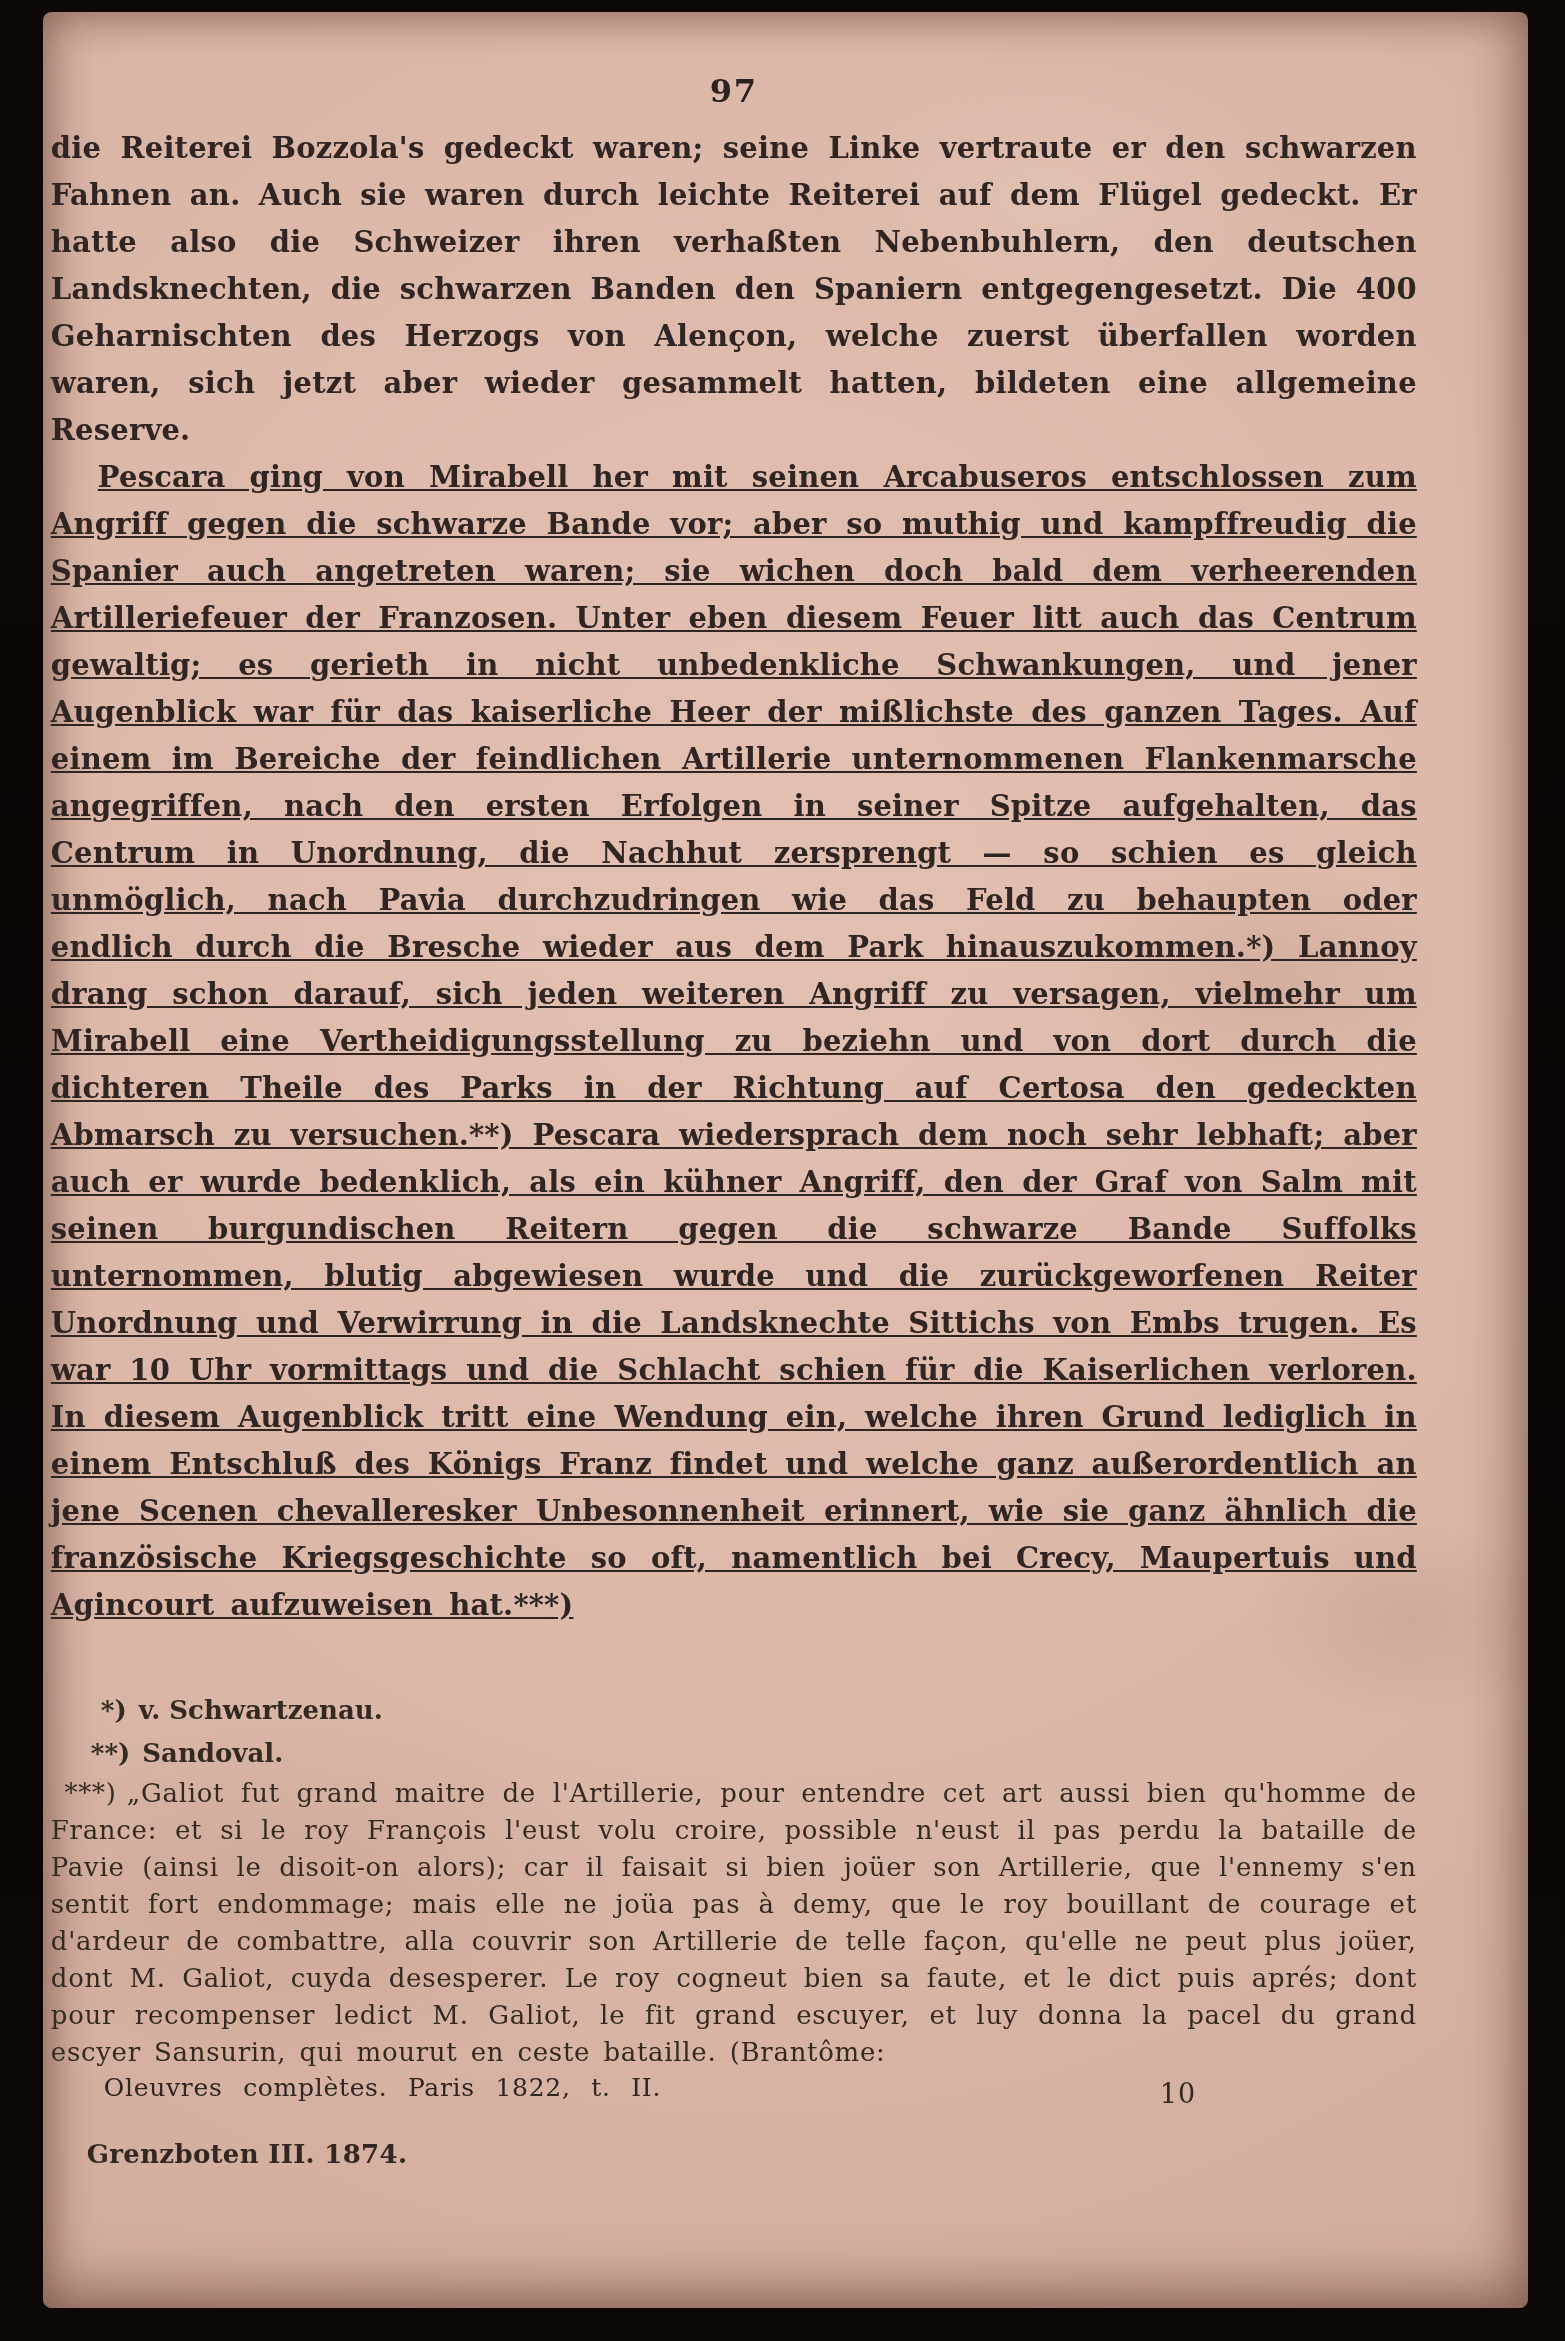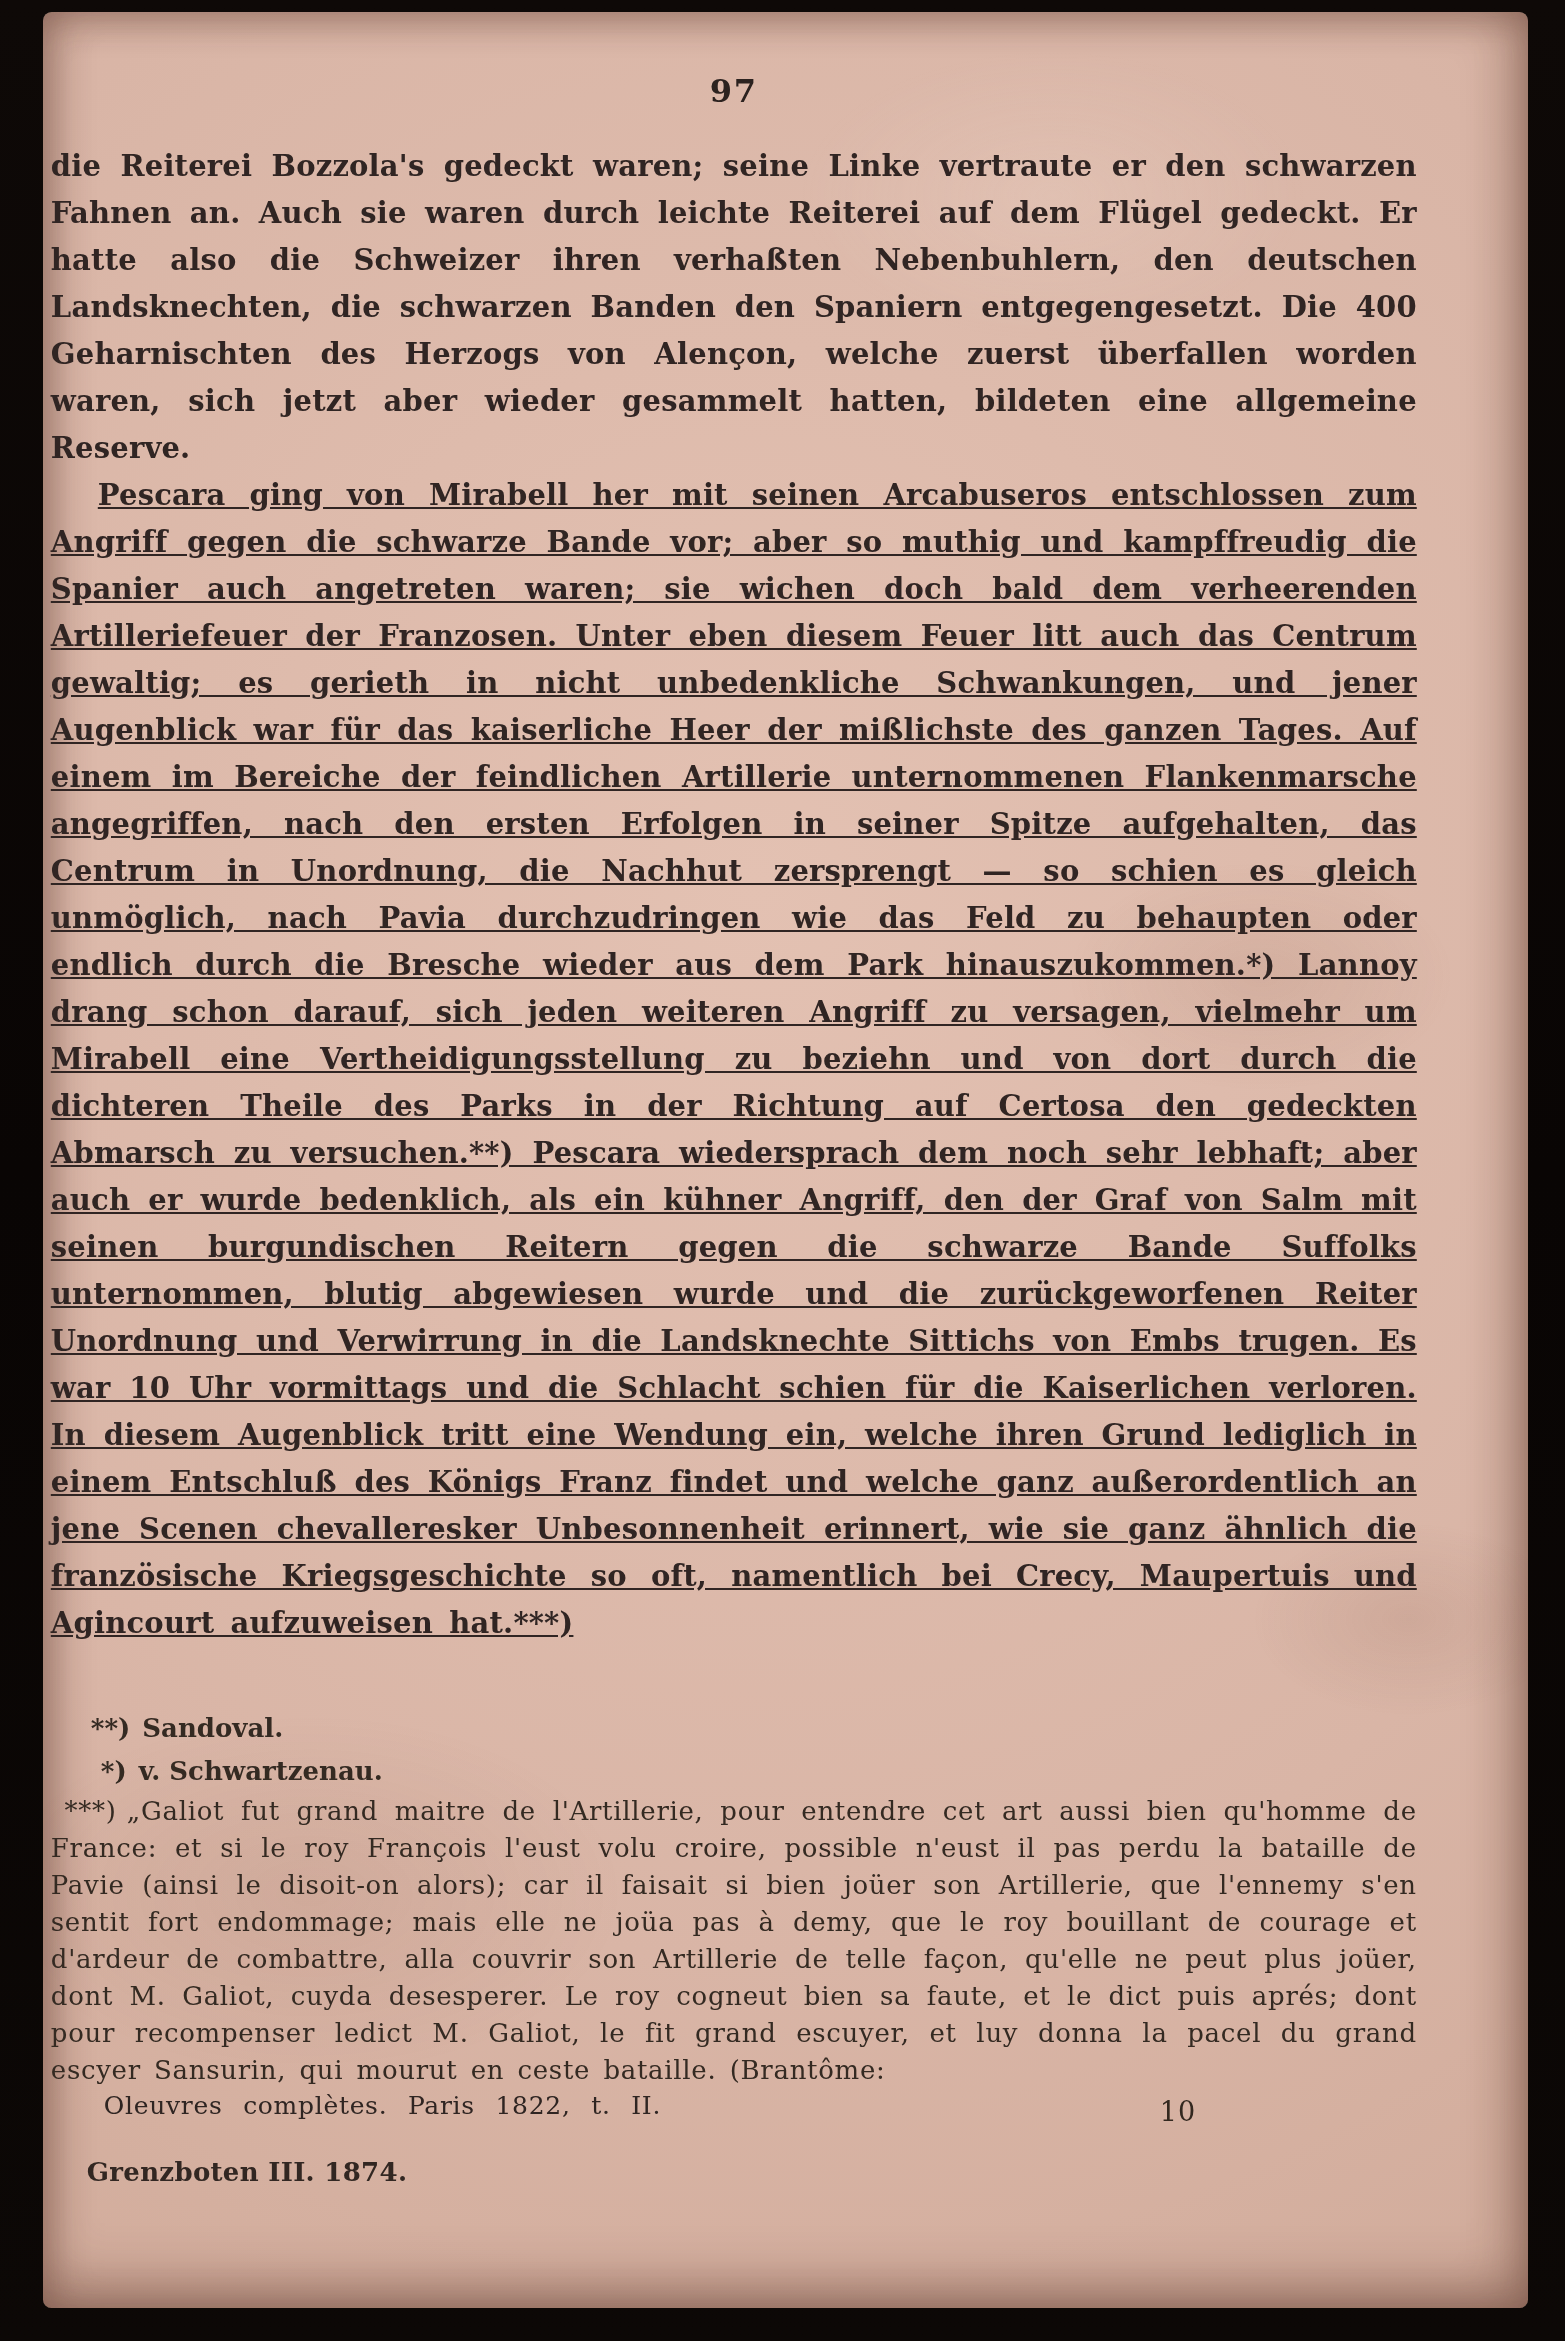--- a/index.html
+++ b/index.html
@@ -47,21 +47,21 @@
     width: 1366px;
     color: #2f2522;
   }
   .pagenum {
     text-align: center;
     font-size: 32px;
     font-weight: bold;
     letter-spacing: 1.7px;
     color: #2c221f;
   }
-  .body-text { margin-top: 33px; }
+  .body-text { margin-top: 15px; }
   .para {
     font-size: 29px;
     line-height: 47px;
     text-align: justify;
     word-spacing: 6px;
     letter-spacing: 0.2px;
     font-weight: bold;
     color: #302523;
   }
   .para.p2 { text-indent: 47px; text-decoration: underline; }
@@ -123,23 +123,23 @@
 
       <div class="pagenum">97</div>
 
       <div class="body-text">
         <p class="para p1">die Reiterei Bozzola's gedeckt waren; seine Linke vertraute er den schwarzen Fahnen an. Auch sie waren durch leichte Reiterei auf dem Flügel gedeckt. Er hatte also die Schweizer ihren verhaßten Nebenbuhlern, den deutschen Landsknechten, die schwarzen Banden den Spaniern entgegengesetzt. Die 400 Geharnischten des Herzogs von Alençon, welche zuerst überfallen worden waren, sich jetzt aber wieder gesammelt hatten, bildeten eine allgemeine Reserve.</p>
         <p class="para p2">Pescara ging von Mirabell her mit seinen Arcabuseros entschlossen zum Angriff gegen die schwarze Bande vor; aber so muthig und kampffreudig die Spanier auch angetreten waren; sie wichen doch bald dem verheerenden Artilleriefeuer der Franzosen. Unter eben diesem Feuer litt auch das Centrum gewaltig; es gerieth in nicht unbedenkliche Schwankungen, und jener Augenblick war für das kaiserliche Heer der mißlichste des ganzen Tages. Auf einem im Bereiche der feindlichen Artillerie unternommenen Flankenmarsche angegriffen, nach den ersten Erfolgen in seiner Spitze aufgehalten, das Centrum in Unordnung, die Nachhut zersprengt — so schien es gleich unmöglich, nach Pavia durchzudringen wie das Feld zu behaupten oder endlich durch die Bresche wieder aus dem Park hinauszukommen.*) Lannoy drang schon darauf, sich jeden weiteren Angriff zu versagen, vielmehr um Mirabell eine Vertheidigungsstellung zu beziehn und von dort durch die dichteren Theile des Parks in der Richtung auf Certosa den gedeckten Abmarsch zu versuchen.**) Pescara wiedersprach dem noch sehr lebhaft; aber auch er wurde bedenklich, als ein kühner Angriff, den der Graf von Salm mit seinen burgundischen Reitern gegen die schwarze Bande Suffolks unternommen, blutig abgewiesen wurde und die zurückgeworfenen Reiter Unordnung und Verwirrung in die Landsknechte Sittichs von Embs trugen. Es war 10 Uhr vormittags und die Schlacht schien für die Kaiserlichen verloren. In diesem Augenblick tritt eine Wendung ein, welche ihren Grund lediglich in einem Entschluß des Königs Franz findet und welche ganz außerordentlich an jene Scenen chevalleresker Unbesonnenheit erinnert, wie sie ganz ähnlich die französische Kriegsgeschichte so oft, namentlich bei Crecy, Maupertuis und Agincourt aufzuweisen hat.***)</p>
       </div>
 
       <div class="footnotes">
 
+        <p class="fn fn-short fn1"><span class="marker">*)</span><span>v. Schwartzenau.</span></p>
+
         <p class="fn fn-short fn2"><span class="marker">**)</span><span>Sandoval.</span></p>
-
-        <p class="fn fn-short fn1"><span class="marker">*)</span><span>v. Schwartzenau.</span></p>
 
         <p class="fn fn3"><span class="marker">***)</span><span>„Galiot fut grand maitre de l'Artillerie, pour entendre cet art aussi bien qu'homme de France: et si le roy François l'eust volu croire, possible n'eust il pas perdu la bataille de Pavie (ainsi le disoit-on alors); car il faisait si bien joüer son Artillerie, que l'ennemy s'en sentit fort endommage; mais elle ne joüa pas à demy, que le roy bouillant de courage et d'ardeur de combattre, alla couvrir son Artillerie de telle façon, qu'elle ne peut plus joüer, dont M. Galiot, cuyda desesperer. Le roy cogneut bien sa faute, et le dict puis aprés; dont pour recompenser ledict M. Galiot, le fit grand escuyer, et luy donna la pacel du grand escyer Sansurin, qui mourut en ceste bataille. (Brantôme:</span></p>
 
         <div class="cite-row">
           <span class="cite">Oleuvres complètes. Paris 1822, t. II.</span>
           <span class="sig">10</span>
         </div>
 
       </div>
 

